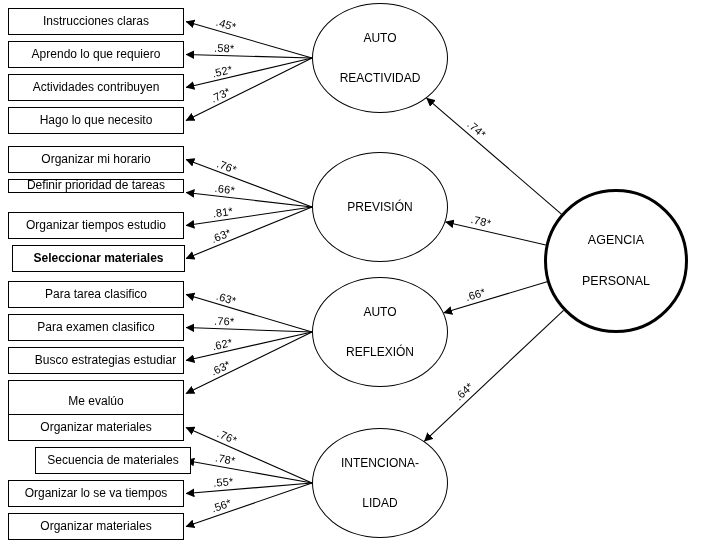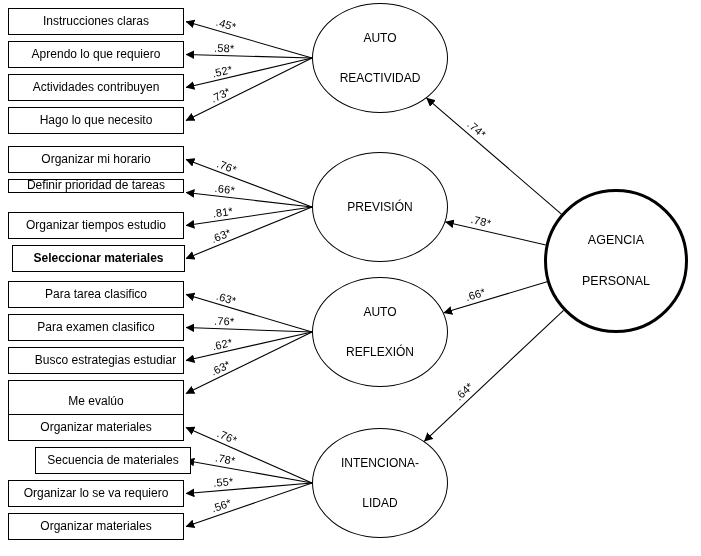--- a/index.html
+++ b/index.html
@@ -91,21 +91,21 @@
     <span class="coef" style="left: 223.8px; top: 375.05px; transform: translate(-50%, -50%) rotate(-26.0168deg) translateY(-8px);">.63*</span>
     <span class="coef" style="left: 477.829px; top: 302.568px; transform: translate(-50%, -50%) rotate(-16.7438deg) translateY(-9px);">.66*</span>
     <div class="ellipse" style="left: 312px; top: 428px; width: 136px; height: 110px;">
       <span>INTENCIONA-</span>
       <span>LIDAD</span>
     </div>
     <div class="box" style="left: 8px; top: 414px; width: 176px; height: 27px;">Organizar materiales</div>
     <span class="coef" style="left: 223.8px; top: 444.15px; transform: translate(-50%, -50%) rotate(23.7723deg) translateY(-8px);">.76*</span>
     <div class="box" style="left: 8px; top: 447px; width: 156px; height: 27px; margin-left: 27px;">Secuencia de materiales</div>
     <span class="coef" style="left: 223.8px; top: 467.25px; transform: translate(-50%, -50%) rotate(10.1247deg) translateY(-8px);">.78*</span>
-    <div class="box" style="left: 8px; top: 480px; width: 176px; height: 27px;">Organizar lo se va requiero</div>
+    <div class="box" style="left: 8px; top: 480px; width: 176px; height: 27px;">Organizar lo se va tiempos</div>
     <span class="coef" style="left: 223.8px; top: 490.35px; transform: translate(-50%, -50%) rotate(-4.76364deg) translateY(-8px);">.55*</span>
     <div class="box" style="left: 8px; top: 513px; width: 176px; height: 27px;">Organizar materiales</div>
     <span class="coef" style="left: 223.8px; top: 513.45px; transform: translate(-50%, -50%) rotate(-19.0466deg) translateY(-8px);">.56*</span>
     <span class="coef" style="left: 470.277px; top: 398.078px; transform: translate(-50%, -50%) rotate(-43.2491deg) translateY(-9px);">.64*</span>
     <div class="ellipse circle" style="left: 544px; top: 189px; width: 144px; height: 144px;">
       <span>AGENCIA</span>
       <span>PERSONAL</span>
     </div>
   </div>
 

